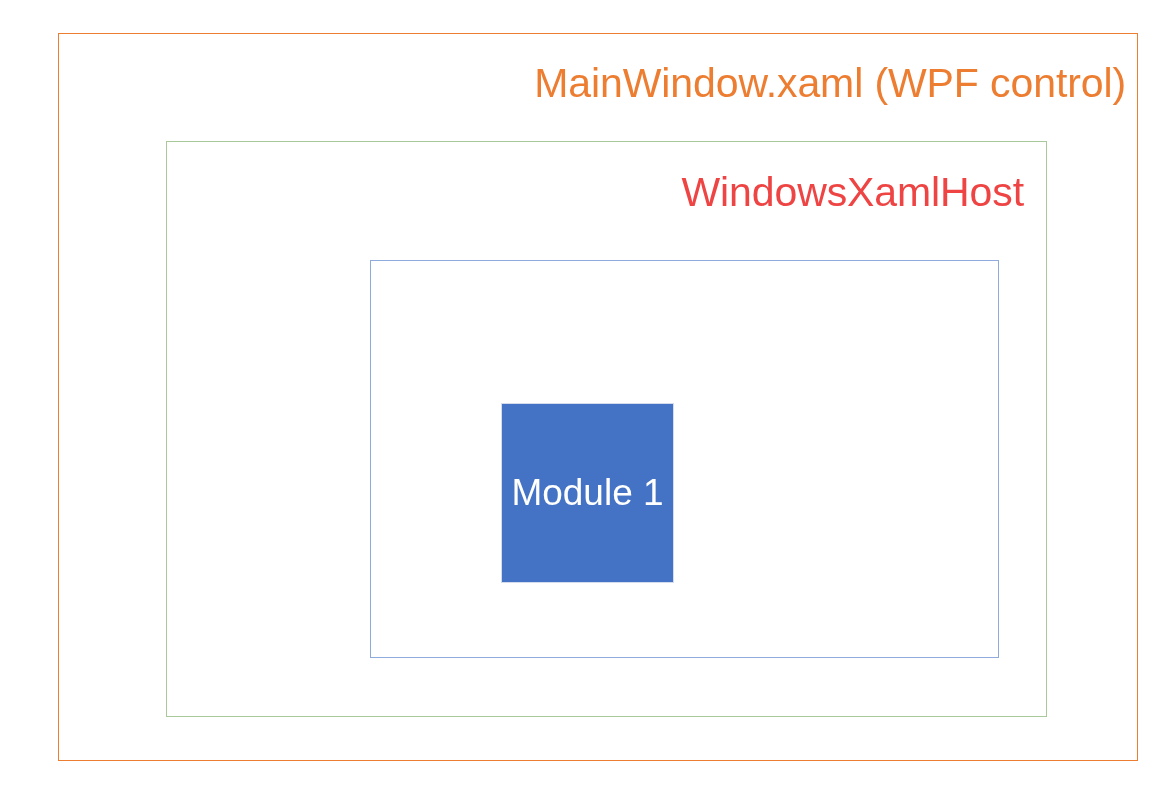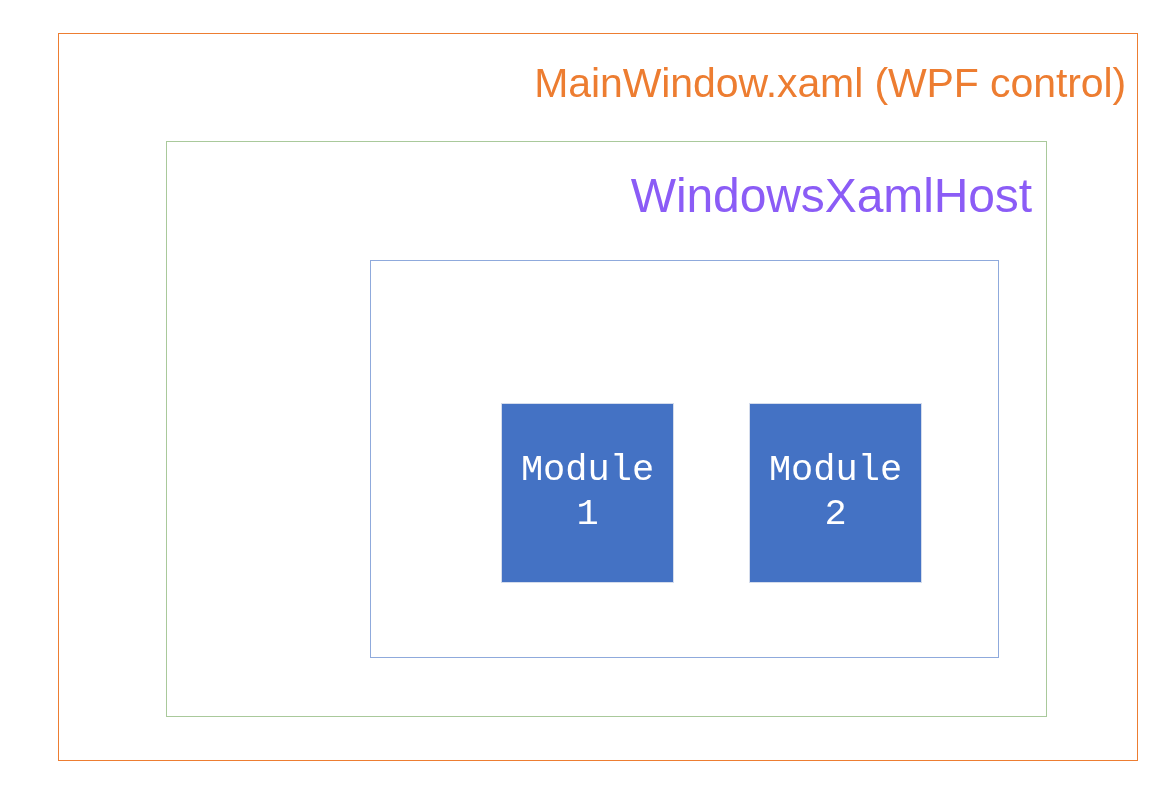--- a/index.html
+++ b/index.html
@@ -54,24 +54,24 @@
 
   
   #box-xamlhost {
     left: 166px;
     top: 141px;
     width: 881px;
     height: 576px;
     border: 1.8px solid #A9C99B;
   }
   #label-xamlhost {
-    right: 134px;
+    right: 142px;
     top: 172px;
-    font-size: 48px;
-    color: #8b5cf6;
+    font-size: 41px;
+    color: #ef4444;
   }
 
   
   #box-shellpage {
     left: 370px;
     top: 260px;
     width: 629px;
     height: 398px;
     border: 1.8px solid #8FAADC;
   }
@@ -91,21 +91,20 @@
     background: #4472C4;
     border: 1.5px solid #D4DCEC;
     display: flex;
     align-items: center;
     justify-content: center;
     text-align: center;
     color: #ffffff;
     font-size: 37px;
     line-height: 1.18;
     padding: 0 6px;
-    font-family: Liberation Mono, monospace;
   }
   #module-1 { left: 501px; top: 403px; }
   #module-2 { left: 749px; top: 403px; }
 
   .module-tile .module-label {
     display: block;
     width: 100%;
   }
 </style>
 </head>
@@ -118,17 +117,14 @@
 
   <div class="layer-box" id="box-xamlhost"></div>
   <div class="layer-label" id="label-xamlhost">WindowsXamlHost</div>
 
   <div class="layer-box" id="box-shellpage"></div>
 
   <div class="module-tile" id="module-1">
     <span class="module-label">Module 1</span>
   </div>
 
-  <div class="module-tile" id="module-2">
-    <span class="module-label">Module 2</span>
-  </div>
 
 </div>
 
 </body></html>

